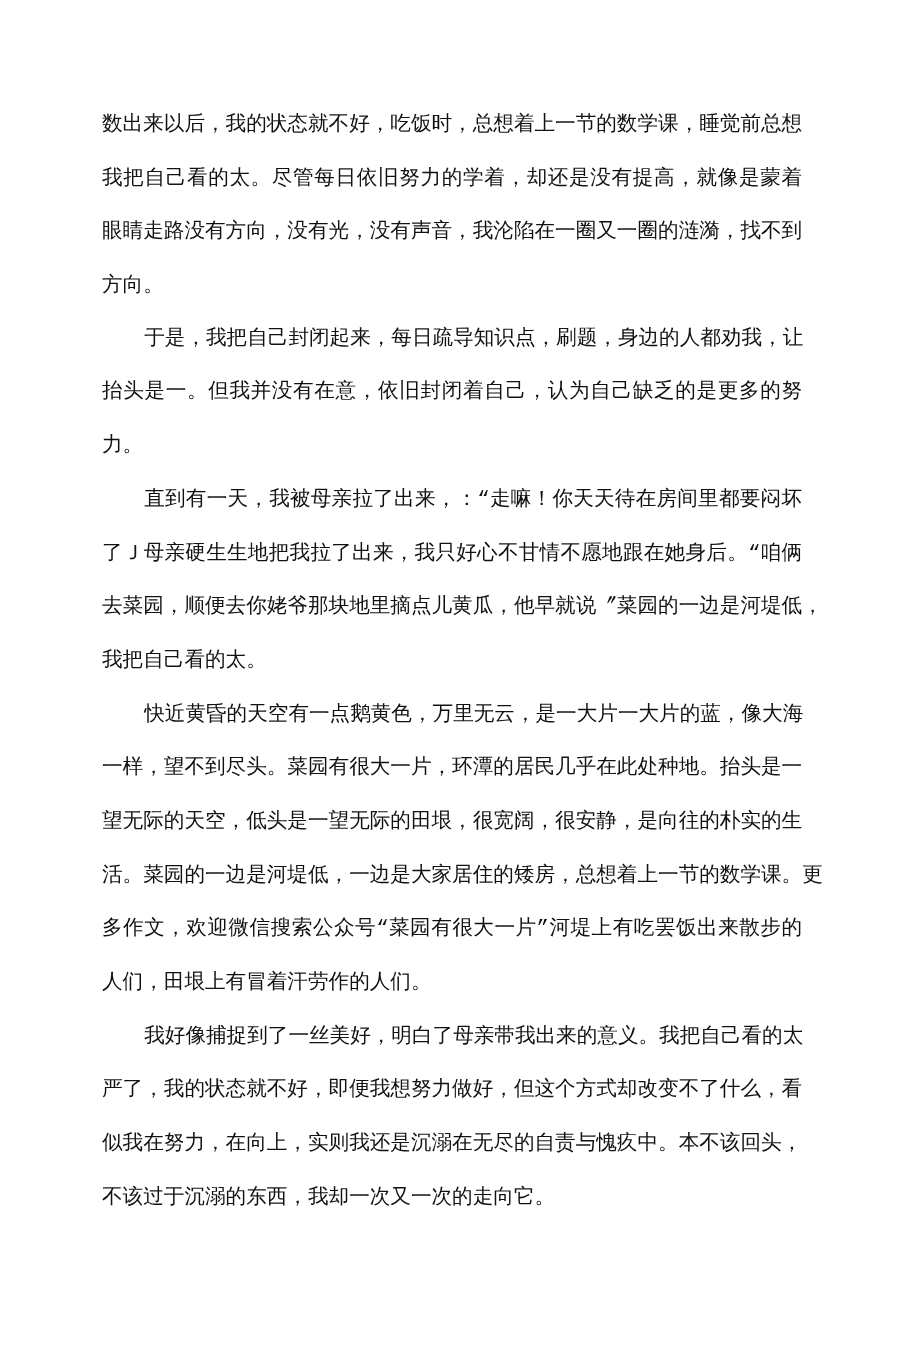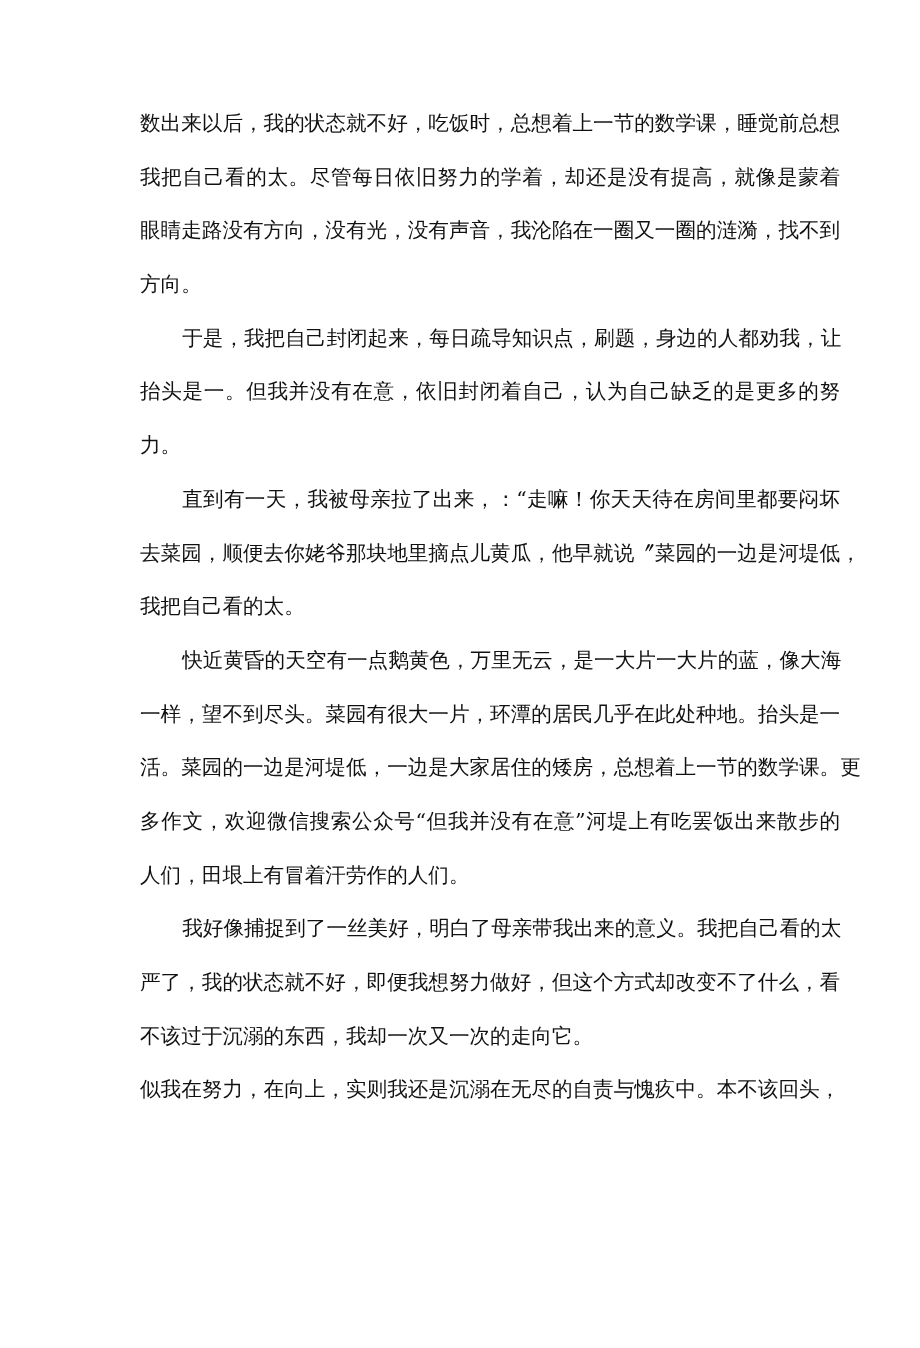--- a/index.html
+++ b/index.html
@@ -17,28 +17,28 @@
       position: absolute;
       left: 102px;
       top: 97px;
       width: 700px;
       color: #111111;
       font-family: "DejaVu Serif", "Liberation Serif", serif;
       font-size: 20.6px;
       line-height: 53.7px;
       text-align: justify;
       text-justify: inter-character;
-      margin-left: 38px;
     }
     .para {
       margin: 0;
       padding: 0;
     }
     .para.indent {
       text-indent: 2.05em;
+      font-family: Liberation Mono, monospace;
     }
     .line {
       display: block;
       white-space: nowrap;
       text-align-last: justify;
       height: 53.7px;
     }
     .line.last {
       text-align-last: left;
     }
@@ -53,29 +53,31 @@
     <span class="line">眼睛走路没有方向，没有光，没有声音，我沦陷在一圈又一圈的涟漪，找不到</span>
     <span class="line last">方向。</span>
   </div>
   <div class="para indent">
     <span class="line">于是，我把自己封闭起来，每日疏导知识点，刷题，身边的人都劝我，让</span>
     <span class="line" style="text-indent:0">抬头是一。但我并没有在意，依旧封闭着自己，认为自己缺乏的是更多的努</span>
     <span class="line last" style="text-indent:0">力。</span>
   </div>
   <div class="para indent">
     <span class="line">直到有一天，我被母亲拉了出来，：“走嘛！你天天待在房间里都要闷坏</span>
+    <span class="line" style="text-indent:0">了Ｊ母亲硬生生地把我拉了出来，我只好心不甘情不愿地跟在她身后。“咱俩</span>
     <span class="line" style="text-indent:0">去菜园，顺便去你姥爷那块地里摘点儿黄瓜，他早就说〞菜园的一边是河堤低，</span>
     <span class="line last" style="text-indent:0">我把自己看的太。</span>
   </div>
   <div class="para indent">
     <span class="line">快近黄昏的天空有一点鹅黄色，万里无云，是一大片一大片的蓝，像大海</span>
     <span class="line" style="text-indent:0">一样，望不到尽头。菜园有很大一片，环潭的居民几乎在此处种地。抬头是一</span>
+    <span class="line" style="text-indent:0">望无际的天空，低头是一望无际的田垠，很宽阔，很安静，是向往的朴实的生</span>
     <span class="line" style="text-indent:0">活。菜园的一边是河堤低，一边是大家居住的矮房，总想着上一节的数学课。更</span>
-    <span class="line" style="text-indent:0">多作文，欢迎微信搜索公众号“但我并没有在意”河堤上有吃罢饭出来散步的</span>
+    <span class="line" style="text-indent:0">多作文，欢迎微信搜索公众号“菜园有很大一片”河堤上有吃罢饭出来散步的</span>
     <span class="line last" style="text-indent:0">人们，田垠上有冒着汗劳作的人们。</span>
   </div>
   <div class="para indent">
     <span class="line">我好像捕捉到了一丝美好，明白了母亲带我出来的意义。我把自己看的太</span>
     <span class="line" style="text-indent:0">严了，我的状态就不好，即便我想努力做好，但这个方式却改变不了什么，看</span>
+    <span class="line" style="text-indent:0">似我在努力，在向上，实则我还是沉溺在无尽的自责与愧疚中。本不该回头，</span>
     <span class="line last" style="text-indent:0">不该过于沉溺的东西，我却一次又一次的走向它。</span>
-    <span class="line" style="text-indent:0">似我在努力，在向上，实则我还是沉溺在无尽的自责与愧疚中。本不该回头，</span>
   </div>
 </div>
 
 </body></html>

